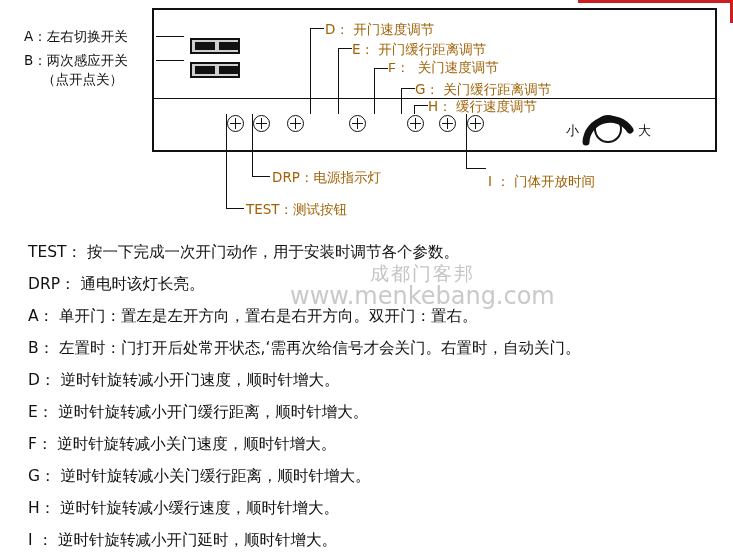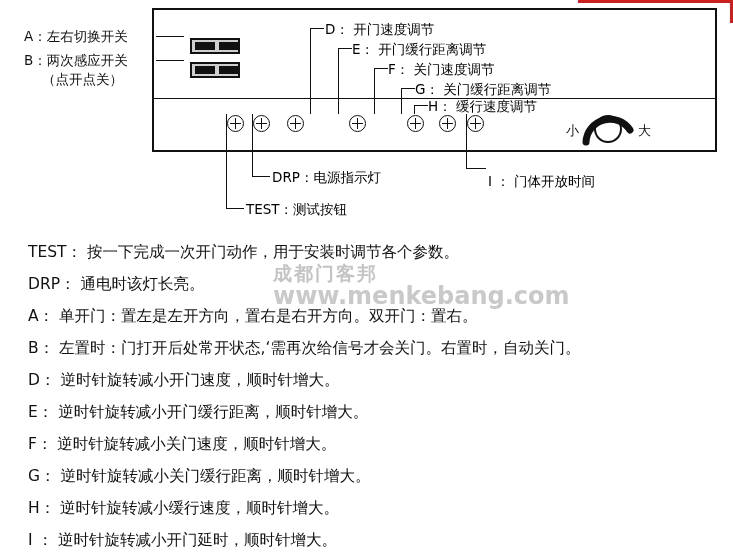--- a/index.html
+++ b/index.html
@@ -135,21 +135,21 @@
   
   .vline { position: absolute; width: 0; border-left: 1px solid #111; }
   .hline { position: absolute; height: 0; border-top: 1px solid #111; }
 
   
   .lbl {
     position: absolute;
     font-size: 13.5px;
     line-height: 18px;
     white-space: nowrap;
-    color: #000000;
+    color: #a16207;
   }
   .lbl-left {
     position: absolute;
     font-size: 13.5px;
     line-height: 19px;
     white-space: nowrap;
     color: #111;
   }
 
   
@@ -167,27 +167,26 @@
     color: #111;
   }
   .desc-row .key {
     display: inline-block;
     min-width: 0;
   }
 
   
   .wm {
     position: absolute;
-    left: 273px;
+    left: 290px;
     top: 262px;
-    text-align: left;
+    text-align: center;
     color: #c9c9c9;
     pointer-events: none;
     user-select: none;
-    font-weight: bold;
   }
   .wm-cn {
     font-size: 19px;
     letter-spacing: 2px;
     line-height: 22px;
     color: #c4c4c4;
   }
   .wm-url {
     font-size: 24px;
     letter-spacing: 0px;
@@ -224,21 +223,21 @@
 
 <span class="lbl-left" style="left:24px; top:27px;text-align:right;">A：左右切换开关</span>
 <span class="lbl-left" style="left:24px; top:51px;">B：两次感应开关</span>
 <span class="lbl-left" style="left:42px; top:70px;text-align:center;">（点开点关）</span>
 
 <div class="hline" style="left:156px; top:36px; width:28px;"></div>
 <div class="hline" style="left:156px; top:60px; width:28px;"></div>
 
 <span class="lbl" style="left:325px; top:20px;">D： 开门速度调节</span>
 <span class="lbl" style="left:352px; top:40px;">E： 开门缓行距离调节</span>
-<span class="lbl" style="left:388px; top:60px;">F： 关门速度调节</span>
+<span class="lbl" style="left:388px; top:60px;font-family:Liberation Mono, monospace;">F： 关门速度调节</span>
 <span class="lbl" style="left:415px; top:80px;">G： 关门缓行距离调节</span>
 <span class="lbl" style="left:428px; top:97px;">H： 缓行速度调节</span>
 
 <div class="hline" style="left:310px; top:28px;  width:14px;"></div>
 <div class="vline" style="left:310px; top:28px;  height:86px;"></div>
 
 <div class="hline" style="left:338px; top:48px;  width:14px;"></div>
 <div class="vline" style="left:338px; top:48px;  height:66px;"></div>
 
 <div class="hline" style="left:374px; top:68px;  width:14px;"></div>

